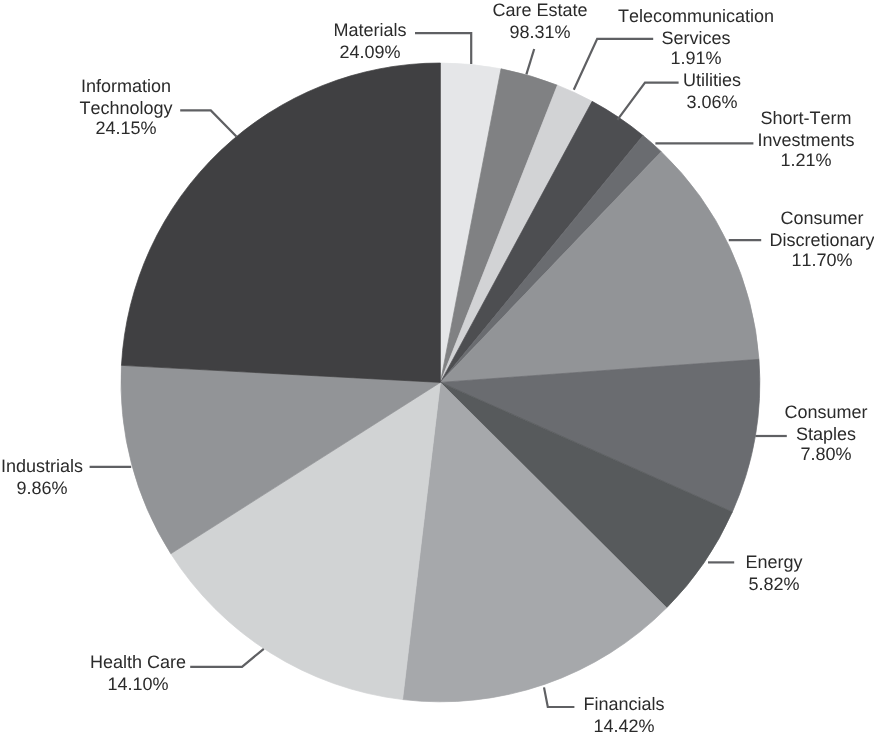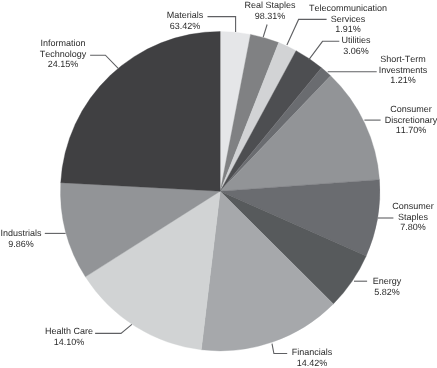--- a/index.html
+++ b/index.html
@@ -50,24 +50,24 @@
       <path class="leader" d="M287.2,353.5 L273.9,353.5 L272.0,343.7"></path>
       <path class="leader" d="M95.1,333.4 L121.0,333.4 L131.9,324.4"></path>
       <path class="leader" d="M44.8,233.4 L65.6,233.4"></path>
       <path class="leader" d="M90.1,55.2 L105.4,55.2 L118.2,68.3"></path>
     </g>
   </svg>
 
   <div id="labels-layer">
     <div class="lbl" style="left: 185.25px; top: 9.93px; text-align: center;">
         <div class="lbl-line">Materials</div>
-        <div class="lbl-line">63.42%</div>
+        <div class="lbl-line">24.09%</div>
     </div>
     <div class="lbl" style="left: 269.68px; top: -0.27px;">
-        <div class="lbl-line">Real Staples</div>
+        <div class="lbl-line">Care Estate</div>
         <div class="lbl-line">98.31%</div>
     </div>
     <div class="lbl" style="left: 347.67px; top: 3.03px;">
         <div class="lbl-line">Telecommunication</div>
         <div class="lbl-line">Services</div>
         <div class="lbl-line">1.91%</div>
     </div>
     <div class="lbl" style="left: 356.25px; top: 34.83px;">
         <div class="lbl-line">Utilities</div>
         <div class="lbl-line">3.06%</div>

